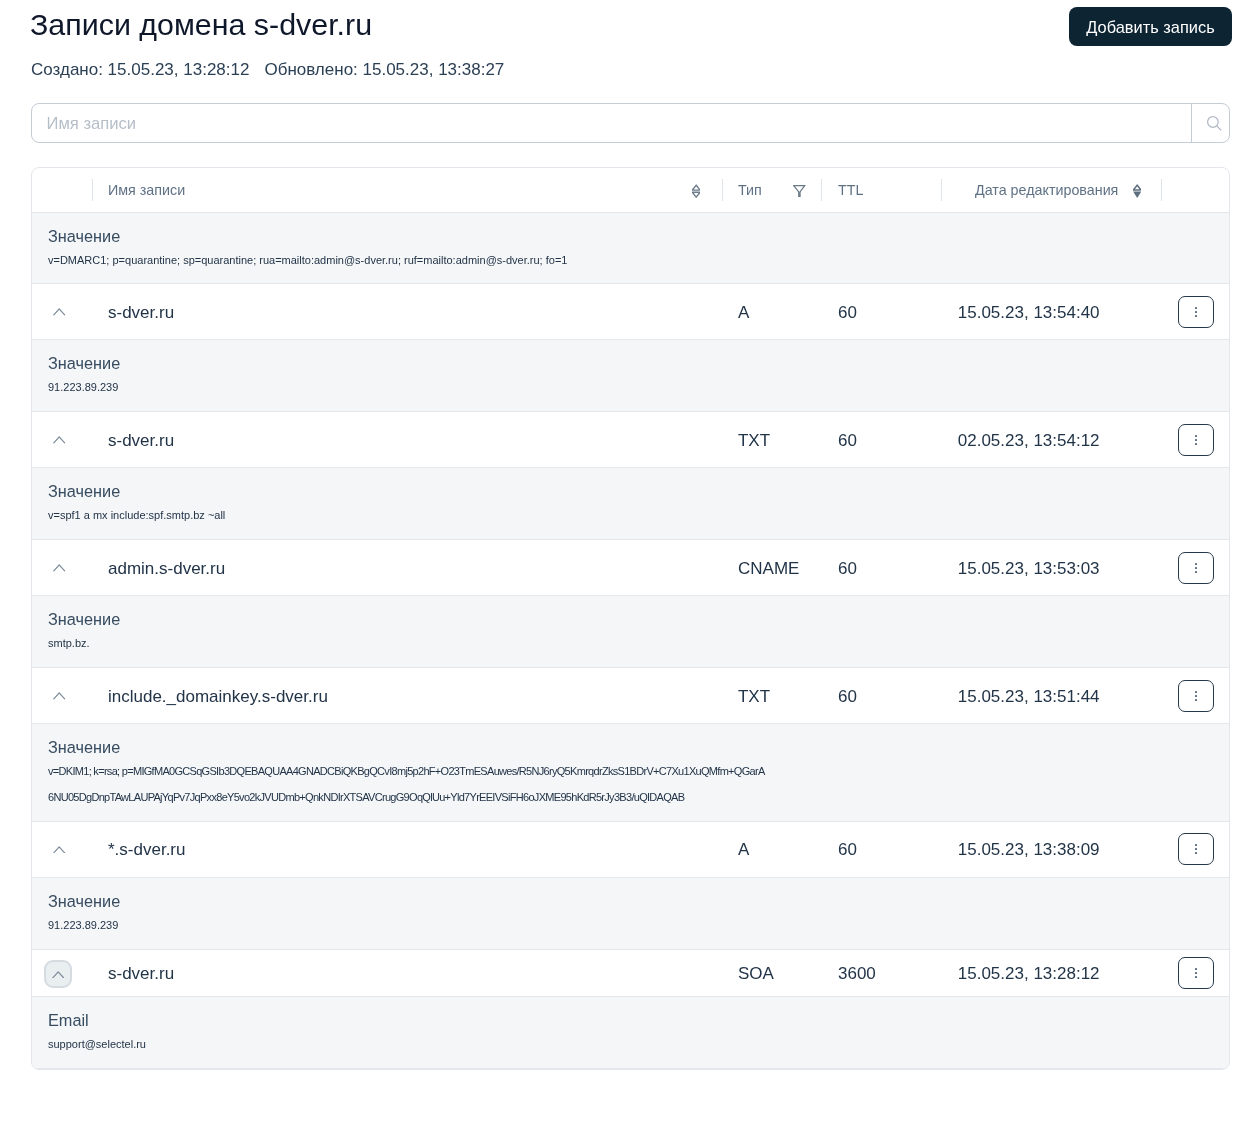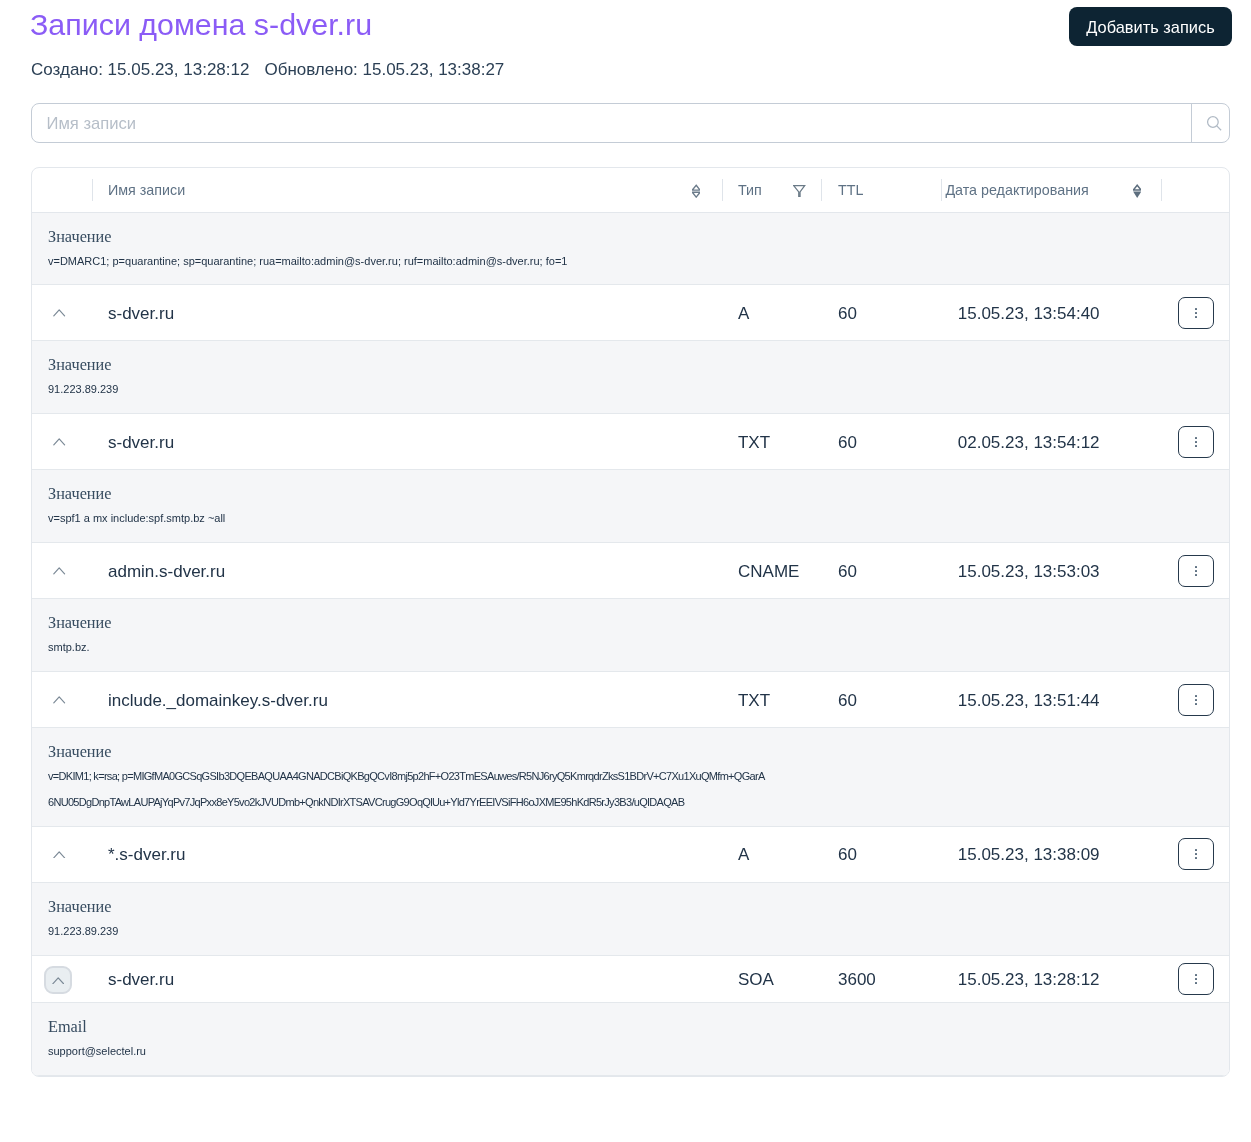--- a/index.html
+++ b/index.html
@@ -7,21 +7,21 @@
   body {
     width: 1251px; height: 1142px;
     background: #ffffff;
     font-family: "Liberation Sans", sans-serif;
     color: #25374a;
   }
   .page { position: relative; width: 1251px; height: 1142px; overflow:hidden; }
 
   .page-title {
     position:absolute; left:30px; top:7px;
-    font-size:30.4px; font-weight:400; color:#8b5cf6;
+    font-size:30.4px; font-weight:400; color:#0f172a;
   }
   .add-btn {
     position:absolute; left:1069px; top:7px; width:163px; height:39px;
     background:#0d2433; color:#fff; border:none; border-radius:8px;
     font-family:"Liberation Sans", sans-serif; font-size:16.4px;
     cursor:pointer; padding:1px 0 0 0;
   }
   .meta { position:absolute; left:31px; top:60px; font-size:17px; color:#2c4055; white-space:nowrap; }
   .meta .m2 { margin-left:15px;margin-top:8px; }
 
@@ -55,21 +55,21 @@
   .sep:before {
     content:""; position:absolute; left:0; top:11px; bottom:11px; width:1px; background:#dfe4ea;
   }
   tbody td { font-size:17px; color:#223448; padding:0; vertical-align:middle; }
   .row-main > td.cell-name, .row-main > td.cell-type, .row-main > td.cell-ttl, .row-main > td.cell-date { padding-top:2px; }
   .row-main > td { height:56.05px; border-bottom:1px solid #e4e8ec; }
   .row-main.short > td { height:47px; }
   .row-main.short > td.cell-name, .row-main.short > td.cell-type, .row-main.short > td.cell-ttl, .row-main.short > td.cell-date { padding-top:3px; }
   .row-main.short .chev-btn { margin-top:3px; margin-left:12px; }
   .row-val > td { background:#f5f6f8; border-bottom:1px solid #e4e8ec; padding:14px 20px 10.45px 16px; }
-  .val-label { font-size:16.3px; color:#374c60;font-family:Liberation Serif, serif; }
+  .val-label { font-size:16.3px; color:#374c60; }
   .val-text { font-size:11px; color:#223448; margin-top:2px; word-break:break-all; line-height:25.5px; }
   .val-line { display:block; white-space:nowrap; letter-spacing:-0.7px; }
 
   .chev-btn {
     width:28px; height:28px; border:1px solid transparent; border-radius:8px;
     background:transparent; display:flex; align-items:center; justify-content:center;
     cursor:pointer; padding:0; margin-left:13.5px;
   }
   .chev-btn.active { background:#e9eef1; border:2px solid #d6dbe1; border-radius:9px; }
   .kebab-btn {
@@ -78,21 +78,21 @@
     cursor:pointer; padding:0;
   }
   .kebab-dots { display:flex; flex-direction:column; gap:2.1px; align-items:center; }
   .kebab-dots i { width:1.9px; height:1.9px; background:#5c6f80; display:block; border-radius:0.5px; }
   .chev { display:block; width:12.4px; height:7.6px; line-height:0; }
   .cell-actions { padding:0; }
   .cell-actions .kebab-btn { margin-left:17px; }
   .th-name { padding-left:16.5px; }
   .th-type { padding-left:16.4px; }
   .th-ttl { padding-left:16.5px; }
-  .th-date { padding-left:4px; }
+  .th-date { padding-left:25px;text-align:center; }
   .cell-name { padding-left:16.5px; }
   .cell-type { padding-left:16.4px; }
   .cell-ttl { padding-left:16.5px; }
   .cell-date { padding-left:16.4px; }
   
   .sort-ico { display:inline-block; width:8.4px; height:14.4px; vertical-align:middle; line-height:0; margin-left:6px; }
   
   .filter-ico { display:inline-block; width:12.4px; height:12.8px; vertical-align:middle; line-height:0; margin-left:5.3px; }
 </style>
 </head>

